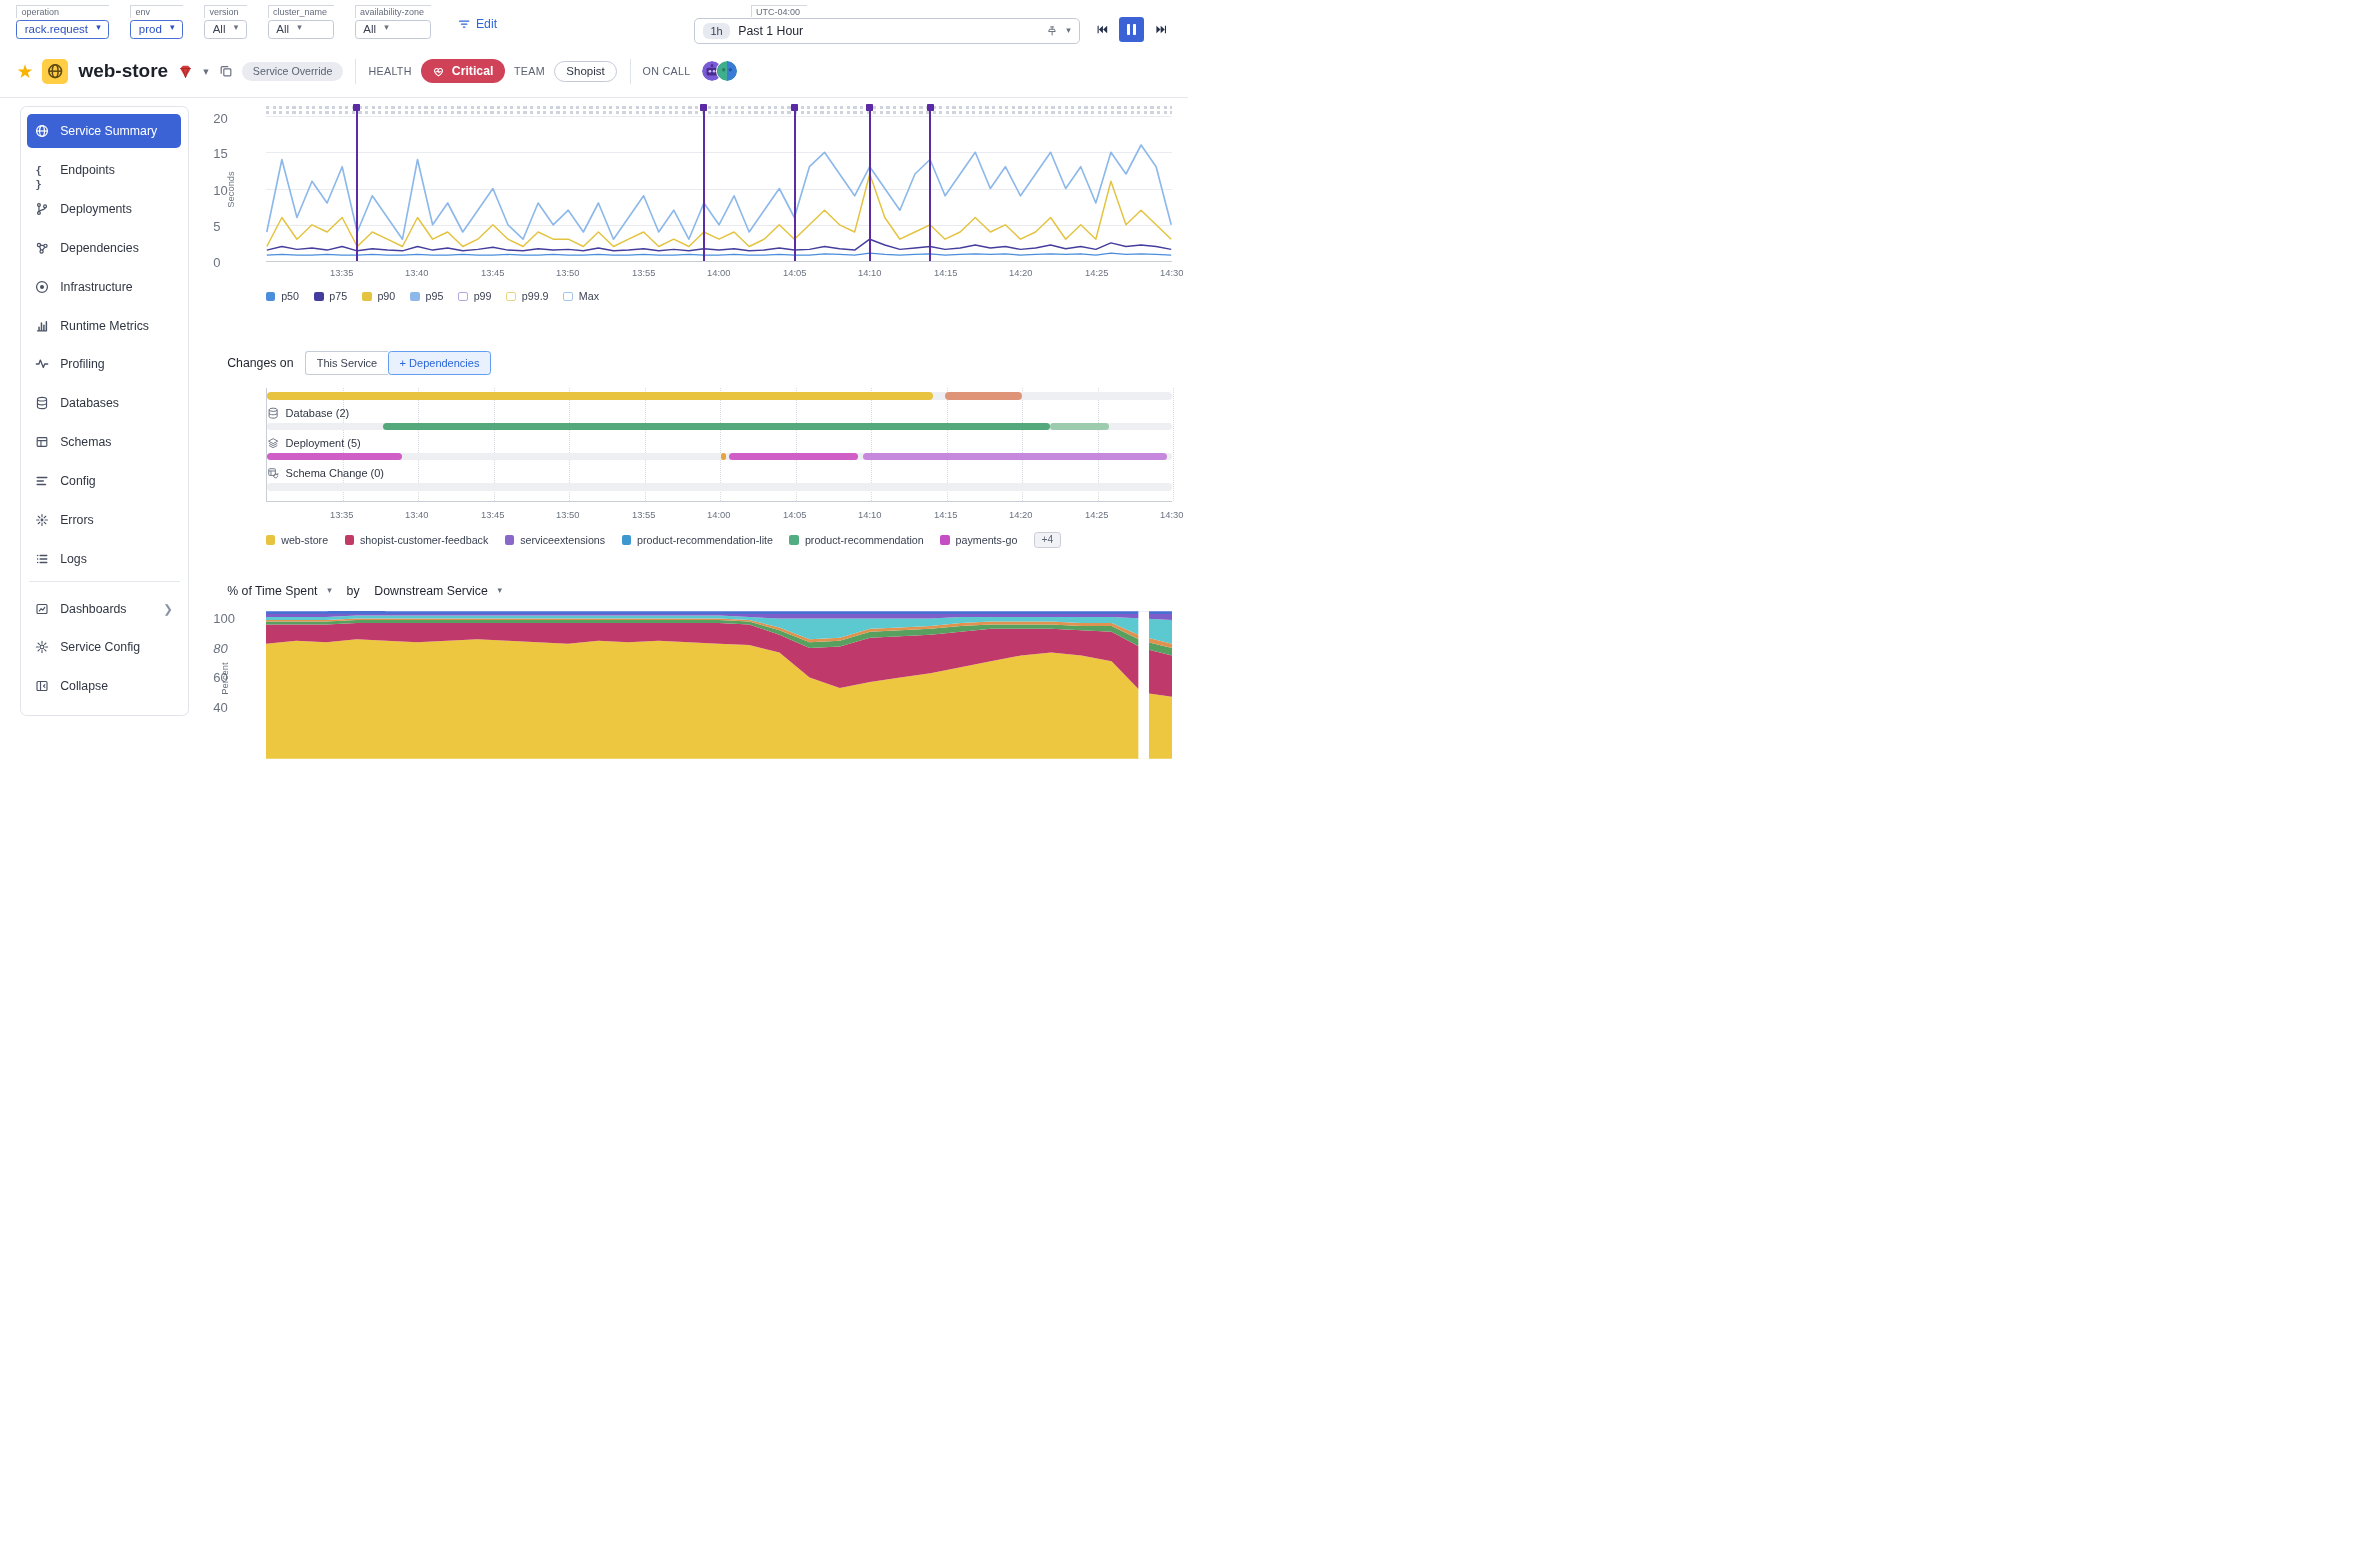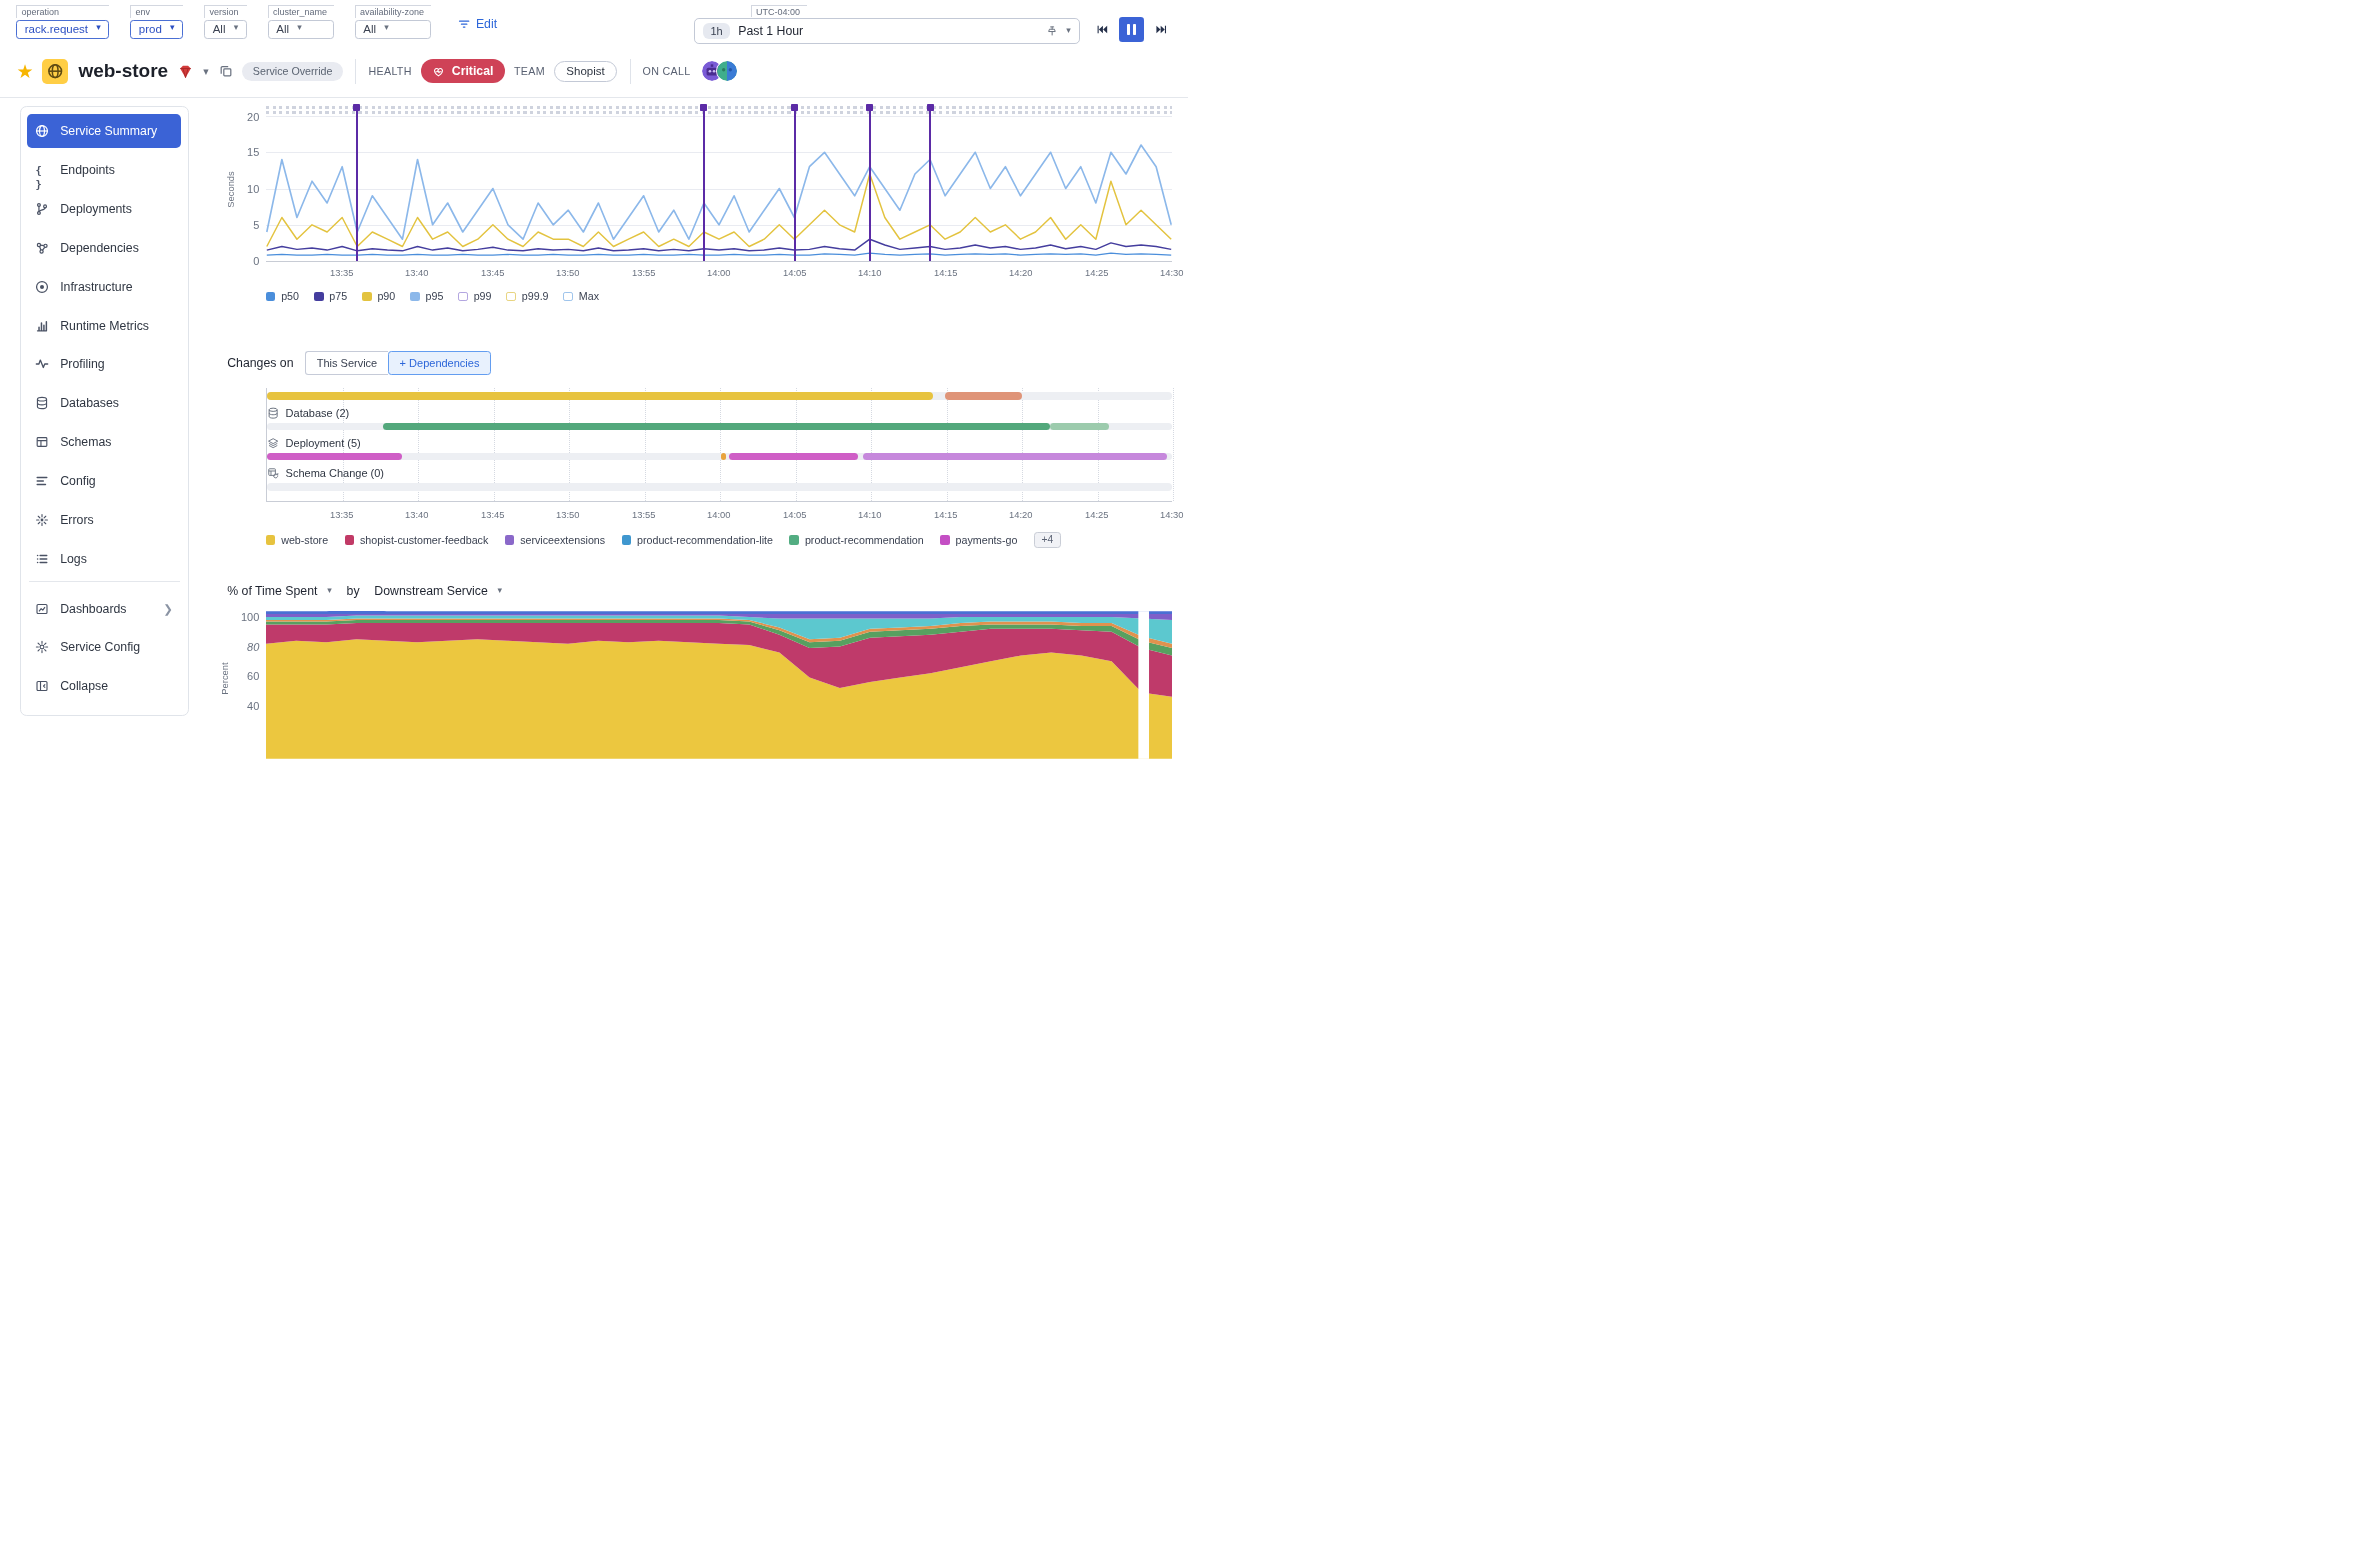--- a/index.html
+++ b/index.html
@@ -64,21 +64,21 @@
 .side-divider{border-top:0.8px solid #e4e7ec;margin:4.9px 1.6px 9.8px}
 .braces{font-family:"DejaVu Sans Mono",monospace;font-size:10.3px;font-weight:700;letter-spacing:-0.8px}
 main{flex:1;position:relative}
 
 
 section.latency{position:relative;height:207px}
 .hatch{position:absolute;left:59px;width:906px;height:2.5px;background:repeating-linear-gradient(90deg,#cfd3de 0 3.3px,transparent 3.3px 6.6px)}
 .plot{position:absolute;left:59px;top:9.8px;width:906px;height:145px}
 .gridline{position:absolute;left:0;right:0;height:0.8px;background:#e9ebf1}
 .gridline.axisline{background:#c8ccd5}
-.ytick{position:absolute;width:46px;text-align:right;font-size:11px;color:#6a7280;left:6.6px}
+.ytick{position:absolute;width:46px;font-size:13px;color:#6a7280;left:6.6px}
 .axis-label{position:absolute;font-size:9.4px;color:#6a7280;transform:rotate(-90deg)}
 .x-axis{position:absolute;left:59px;width:906px;height:13px}
 .x-axis span{position:absolute;transform:translateX(-50%);font-size:9.4px;color:#6a7280;white-space:nowrap}
 .deploy-line{position:absolute;width:2.1px;background:#5b2ba6;top:-9.8px;height:155px;z-index:3}
 .deploy-cap{position:absolute;width:7.4px;height:7.4px;background:#5b2ba6;top:-12.3px;z-index:3;border-radius:0.8px}
 .legend{position:absolute;left:59px;display:flex;gap:14.8px;align-items:flex-end}
 .legend-item{display:flex;gap:5.7px;align-items:center;font-size:10.7px;color:#3b4252;cursor:pointer}
 .swatch{width:9.8px;height:9.8px;border-radius:2.1px}
 .swatch.hollow{background:#fff !important;border:1.2px solid}
 

